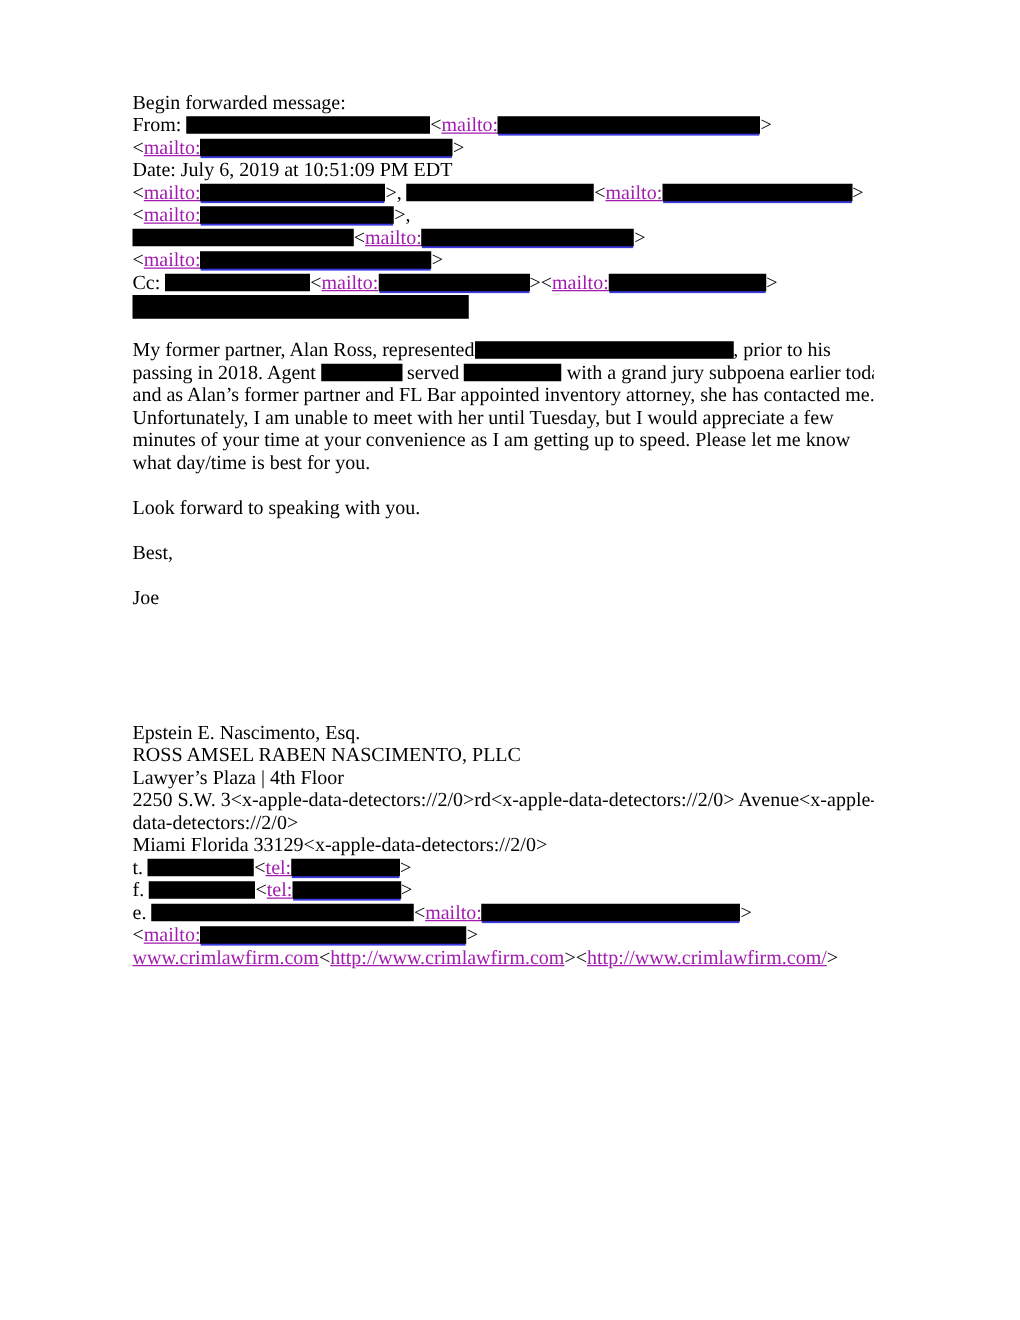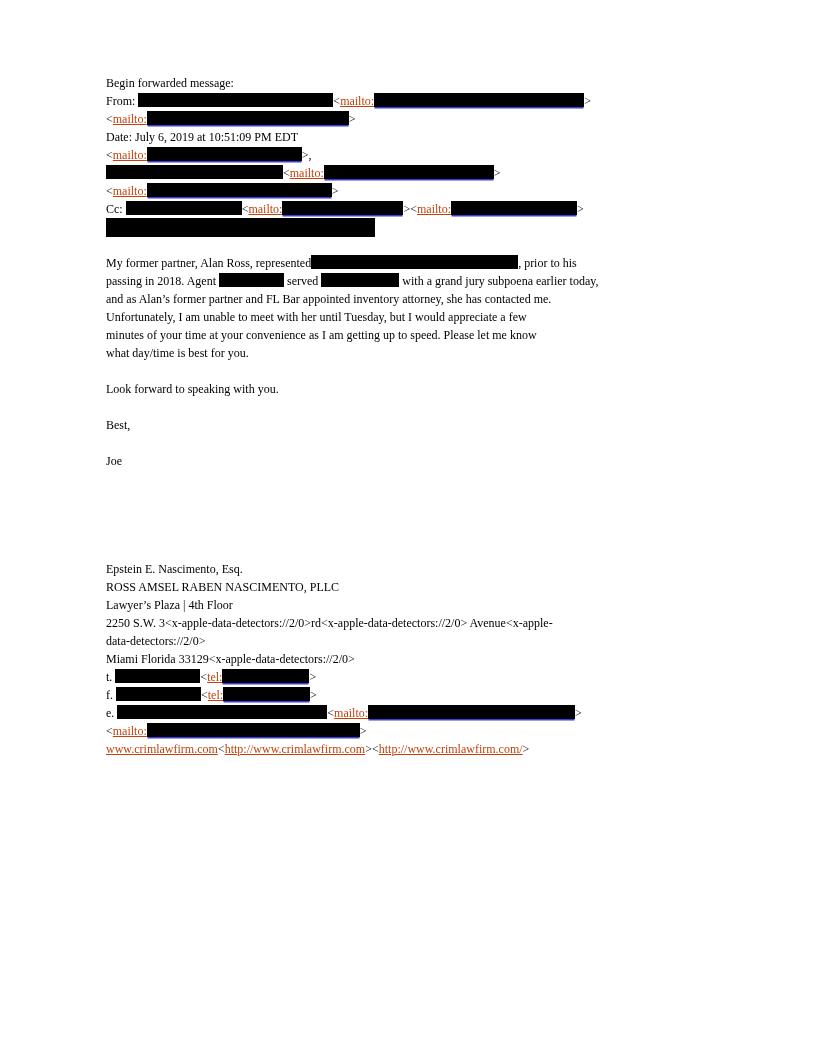--- a/index.html
+++ b/index.html
@@ -1,52 +1,53 @@
 <!DOCTYPE html>
 <html><head>
 <meta charset="utf-8">
 <style>
   html,body{margin:0;padding:0;background:#ffffff;}
   .page{
     position:relative;
     width:699px;height:1056px;
     background:#ffffff;
     font-family:"Liberation Serif", serif;
-    font-size:12px;
+    font-size:16px;
     color:#000000;
     overflow:hidden;
   }
   .content{position:absolute;left:106px;top:74px;width:620px;}
   .ln{height:18px;line-height:18px;white-space:nowrap;}
   .bar{
     display:inline-block;
     height:14px;
     background:#000000;
     vertical-align:-2px;
   }
   .bar.bl{ box-shadow:0 2px 0 -0.5px #3a3ae0; }
   .bar.tall{ height:19px; vertical-align:-4px; }
-  .lk{ color:#c2410c; text-decoration:underline; cursor:pointer; }
+  .lk{ color:#a21caf; text-decoration:underline; cursor:pointer; }
   .sp4{ margin-left:4px; }
 </style>
 </head>
 <body>
 
 <div class="page">
   <div class="content">
 
     <div class="ln"><span>Begin forwarded message:</span></div>
 
     <div class="ln"><span>From: </span><span class="bar" style="width:195px"></span><span>&lt;</span><span class="lk">mailto:</span><span class="bar bl" style="width:210px"></span><span>&gt;</span></div>
 
     <div class="ln"><span>&lt;</span><span class="lk">mailto:</span><span class="bar bl" style="width:202px"></span><span>&gt;</span></div>
 
     <div class="ln"><span>Date: July 6, 2019 at 10:51:09 PM EDT</span></div>
 
 
+    <div class="ln"><span>&lt;</span><span class="lk">mailto:</span><span class="bar bl" style="width:148px"></span><span>&gt;,</span><span class="bar sp4" style="width:150px"></span><span>&lt;</span><span class="lk">mailto:</span><span class="bar bl" style="width:152px"></span><span>&gt;</span></div>
 
     <div class="ln"><span>&lt;</span><span class="lk">mailto:</span><span class="bar bl" style="width:155px"></span><span>&gt;,</span></div>
 
     <div class="ln"><span class="bar" style="width:177px"></span><span>&lt;</span><span class="lk">mailto:</span><span class="bar bl" style="width:170px"></span><span>&gt;</span></div>
 
     <div class="ln"><span>&lt;</span><span class="lk">mailto:</span><span class="bar bl" style="width:185px"></span><span>&gt;</span></div>
 
     <div class="ln"><span>Cc: </span><span class="bar" style="width:116px"></span><span>&lt;</span><span class="lk">mailto:</span><span class="bar bl" style="width:121px"></span><span>&gt;</span><span>&lt;</span><span class="lk">mailto:</span><span class="bar bl" style="width:126px"></span><span>&gt;</span></div>
 
 

